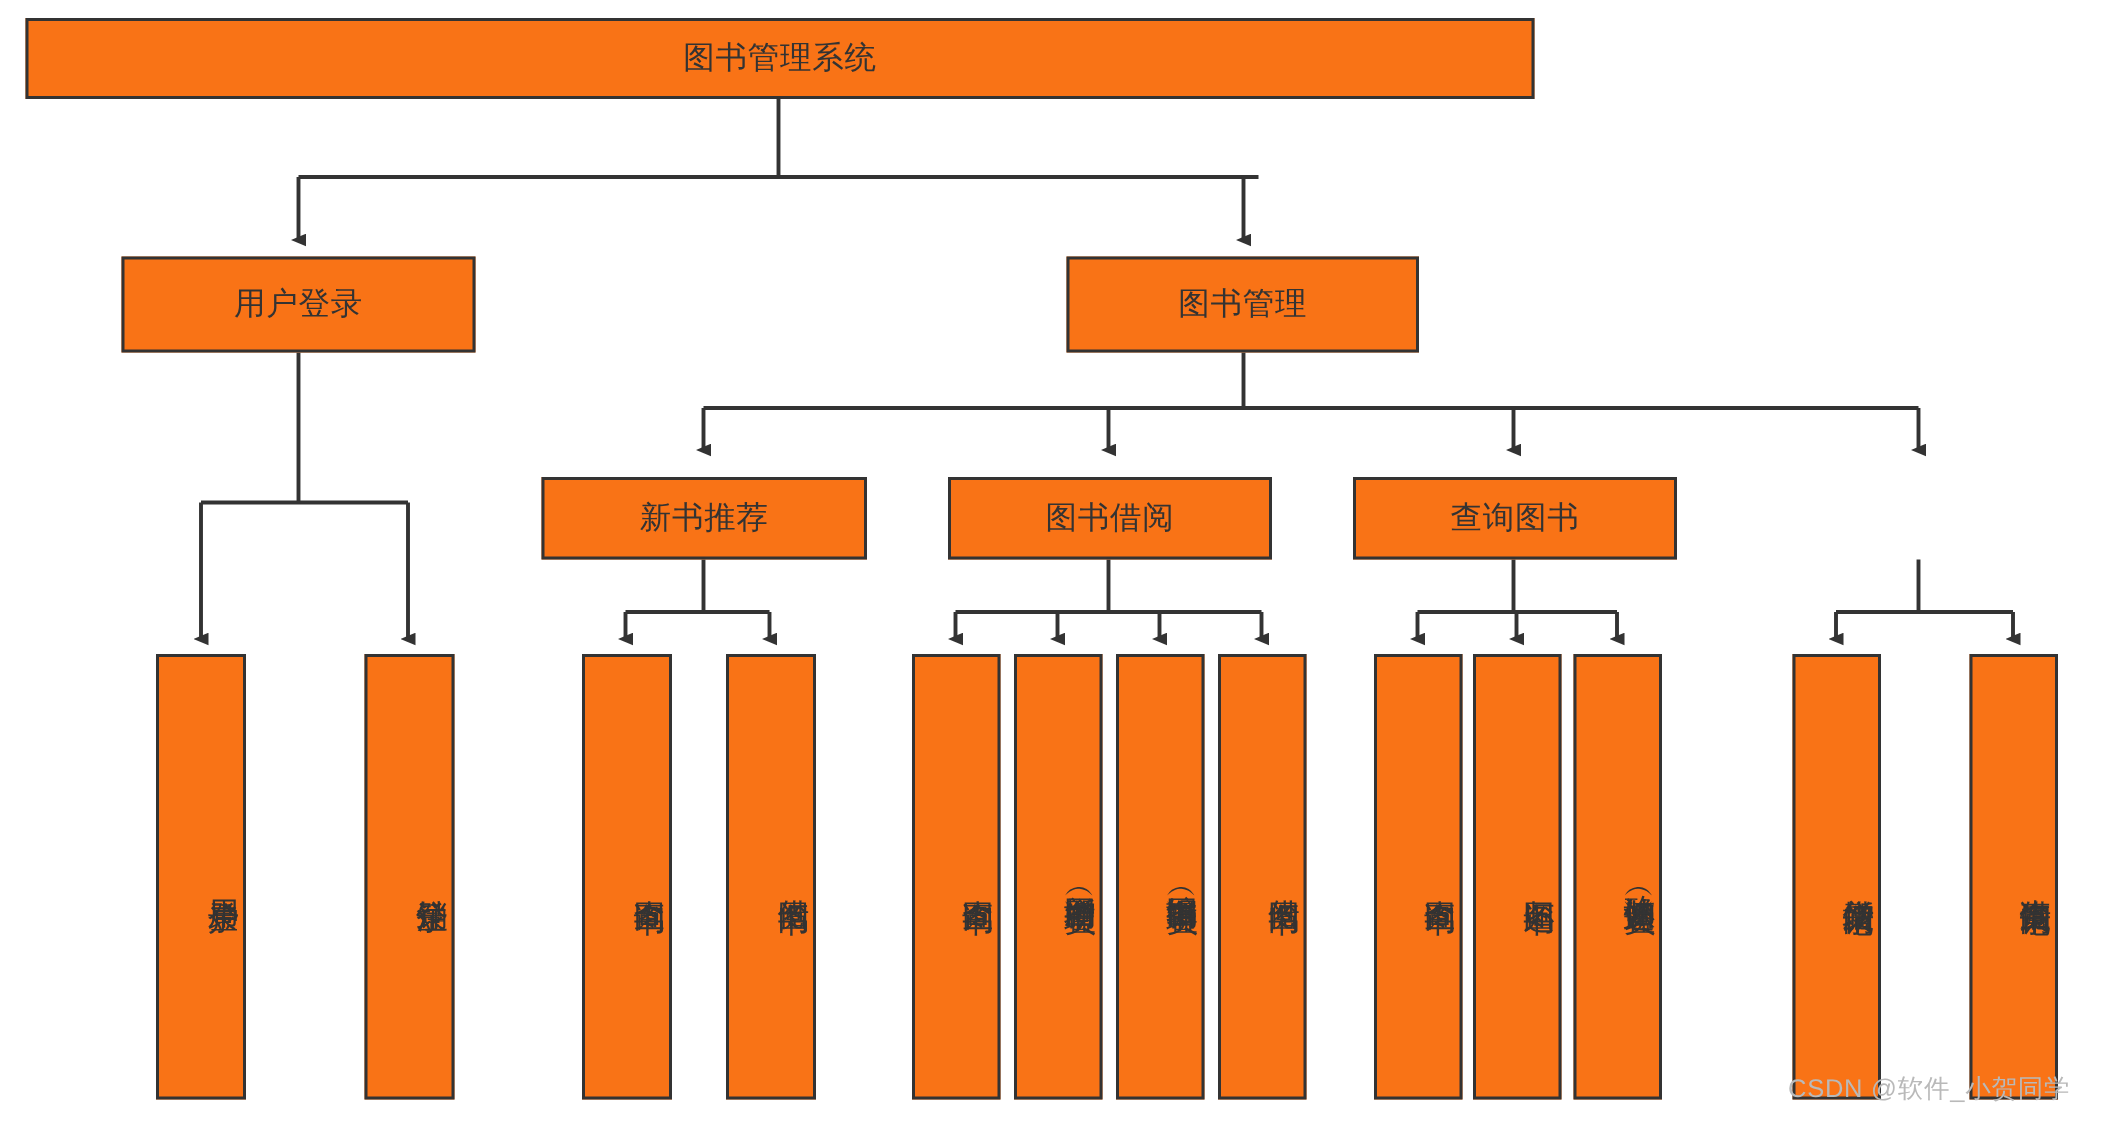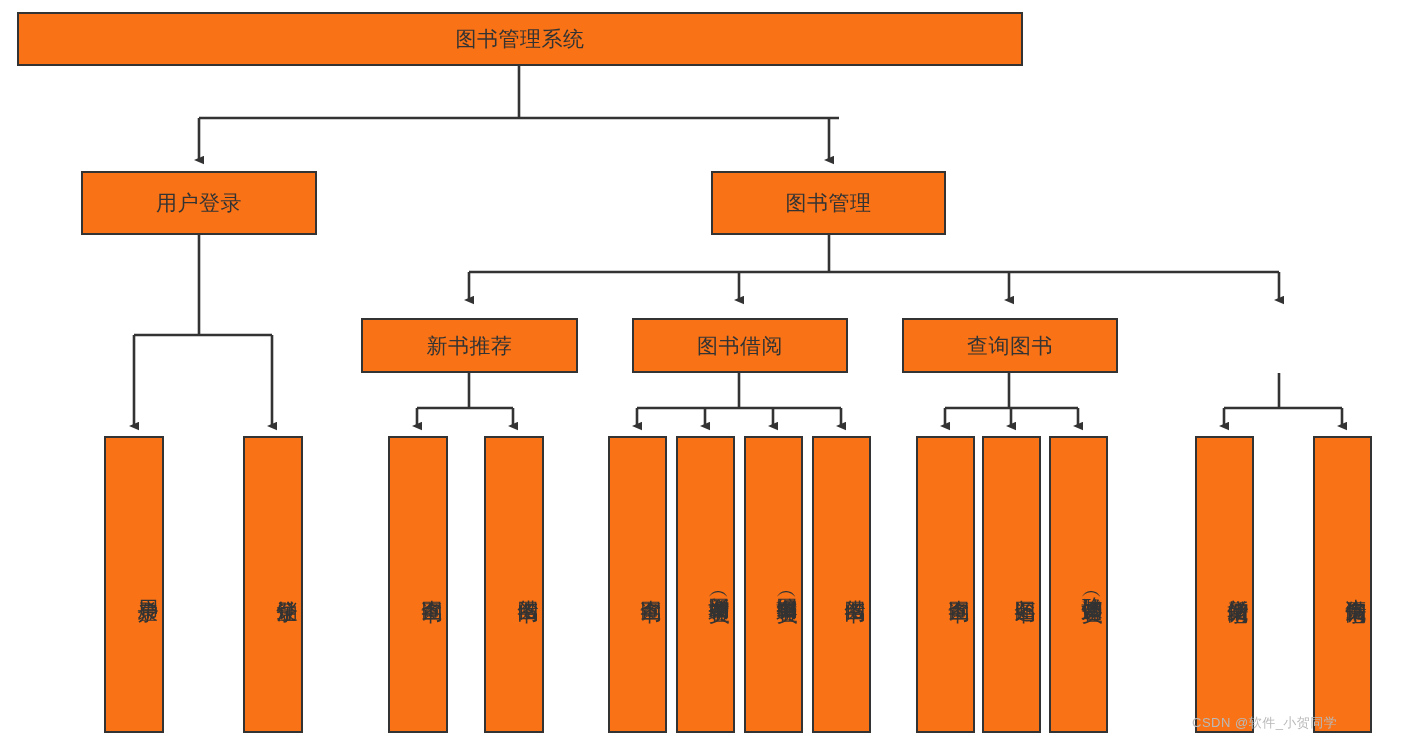--- a/index.html
+++ b/index.html
@@ -52,21 +52,21 @@
     align-items: flex-start;
     justify-content: center;
   }
   .node-v .vtext {
     writing-mode: vertical-rl;
     text-orientation: upright;
     display: block;
   }
   .watermark {
     position: absolute;
-    font-size: 13px;
+    font-size: 17px;
     color: #b9b9b9;
     letter-spacing: 0.5px;
     white-space: nowrap;
     user-select: none;
   }
 </style>
 </head>
 <body>
 
 <div id="canvas">

